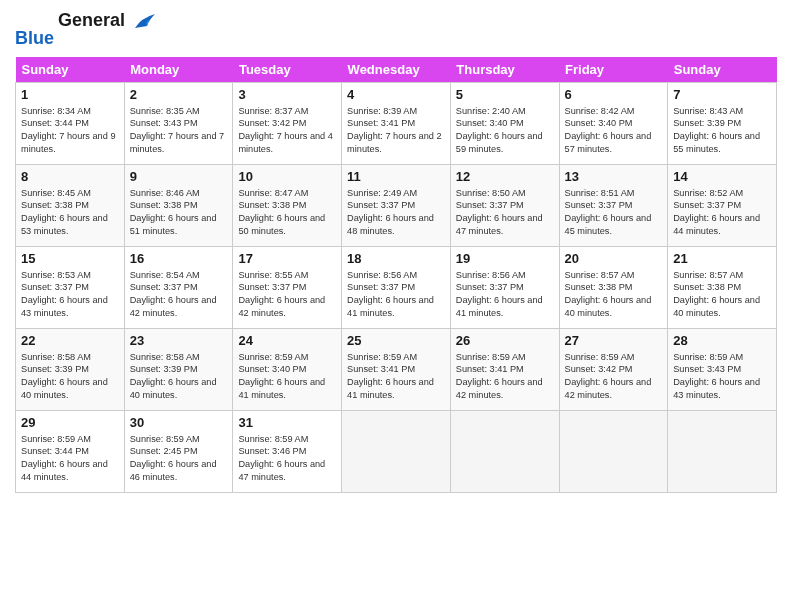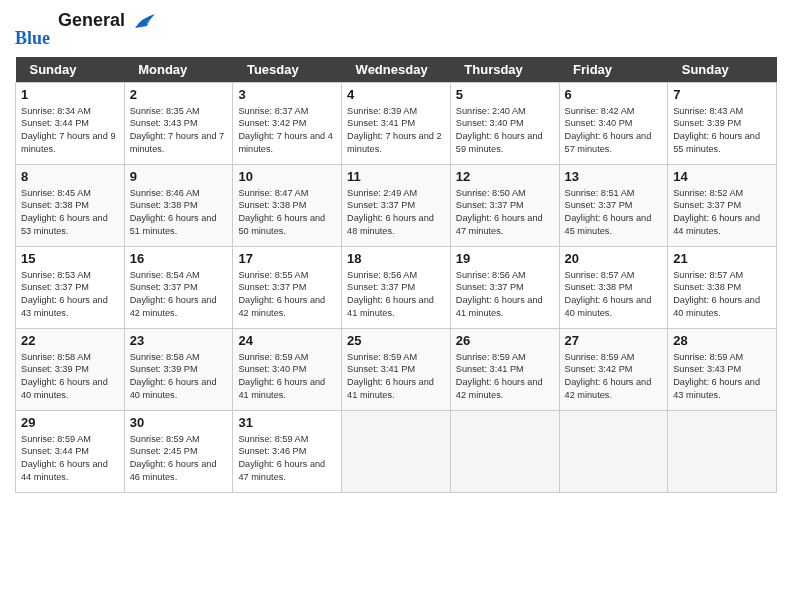--- a/index.html
+++ b/index.html
@@ -36,24 +36,24 @@
     .location {
       font-size: 14px;
       color: #555;
     }
     table {
       width: 100%;
       border-collapse: collapse;
       table-layout: fixed;
     }
     th {
-      background-color: #404040;
+      background-color: #d946ef;
       color: white;
       text-align: left;
-      padding: 5px 14px;
+      padding: 5px 6px;
       font-size: 13px;
       font-weight: bold;
     }
     td {
       border: 1px solid #ccc;
       vertical-align: top;
       padding: 3px 5px;
       font-size: 9.5px;
       line-height: 1.35;
       height: 82px;
@@ -87,21 +87,21 @@
     <div class="logo">
       <div style="display:flex;align-items:center;">
         <div style="font-size:18px;font-weight:bold;color:#1a1a1a;line-height:1.1;">
           <span style="color:#1a1a1a;margin-left:43px;">General</span>
         </div>
         <svg width="32" height="22" viewBox="0 0 32 22" style="margin-left:2px;">
           <path d="M8,18 Q14,8 28,4 Q22,10 20,16" fill="#1565c0"></path>
           <path d="M20,16 Q18,12 22,10" fill="#2196f3"></path>
         </svg>
       </div>
-      <div style="font-size:18px;font-weight:bold;color:#1565c0;margin-top:-4px;font-family:Liberation Serif, serif;">Blue</div>
+      <div style="font-size:18px;font-weight:bold;color:#1565c0;margin-top:-4px;">Blue</div>
     </div>
     <div class="title-section">
       <div class="month-title"></div>
       <div class="location"></div>
     </div>
   </div>
 
   <table>
     <thead>
       <tr>

